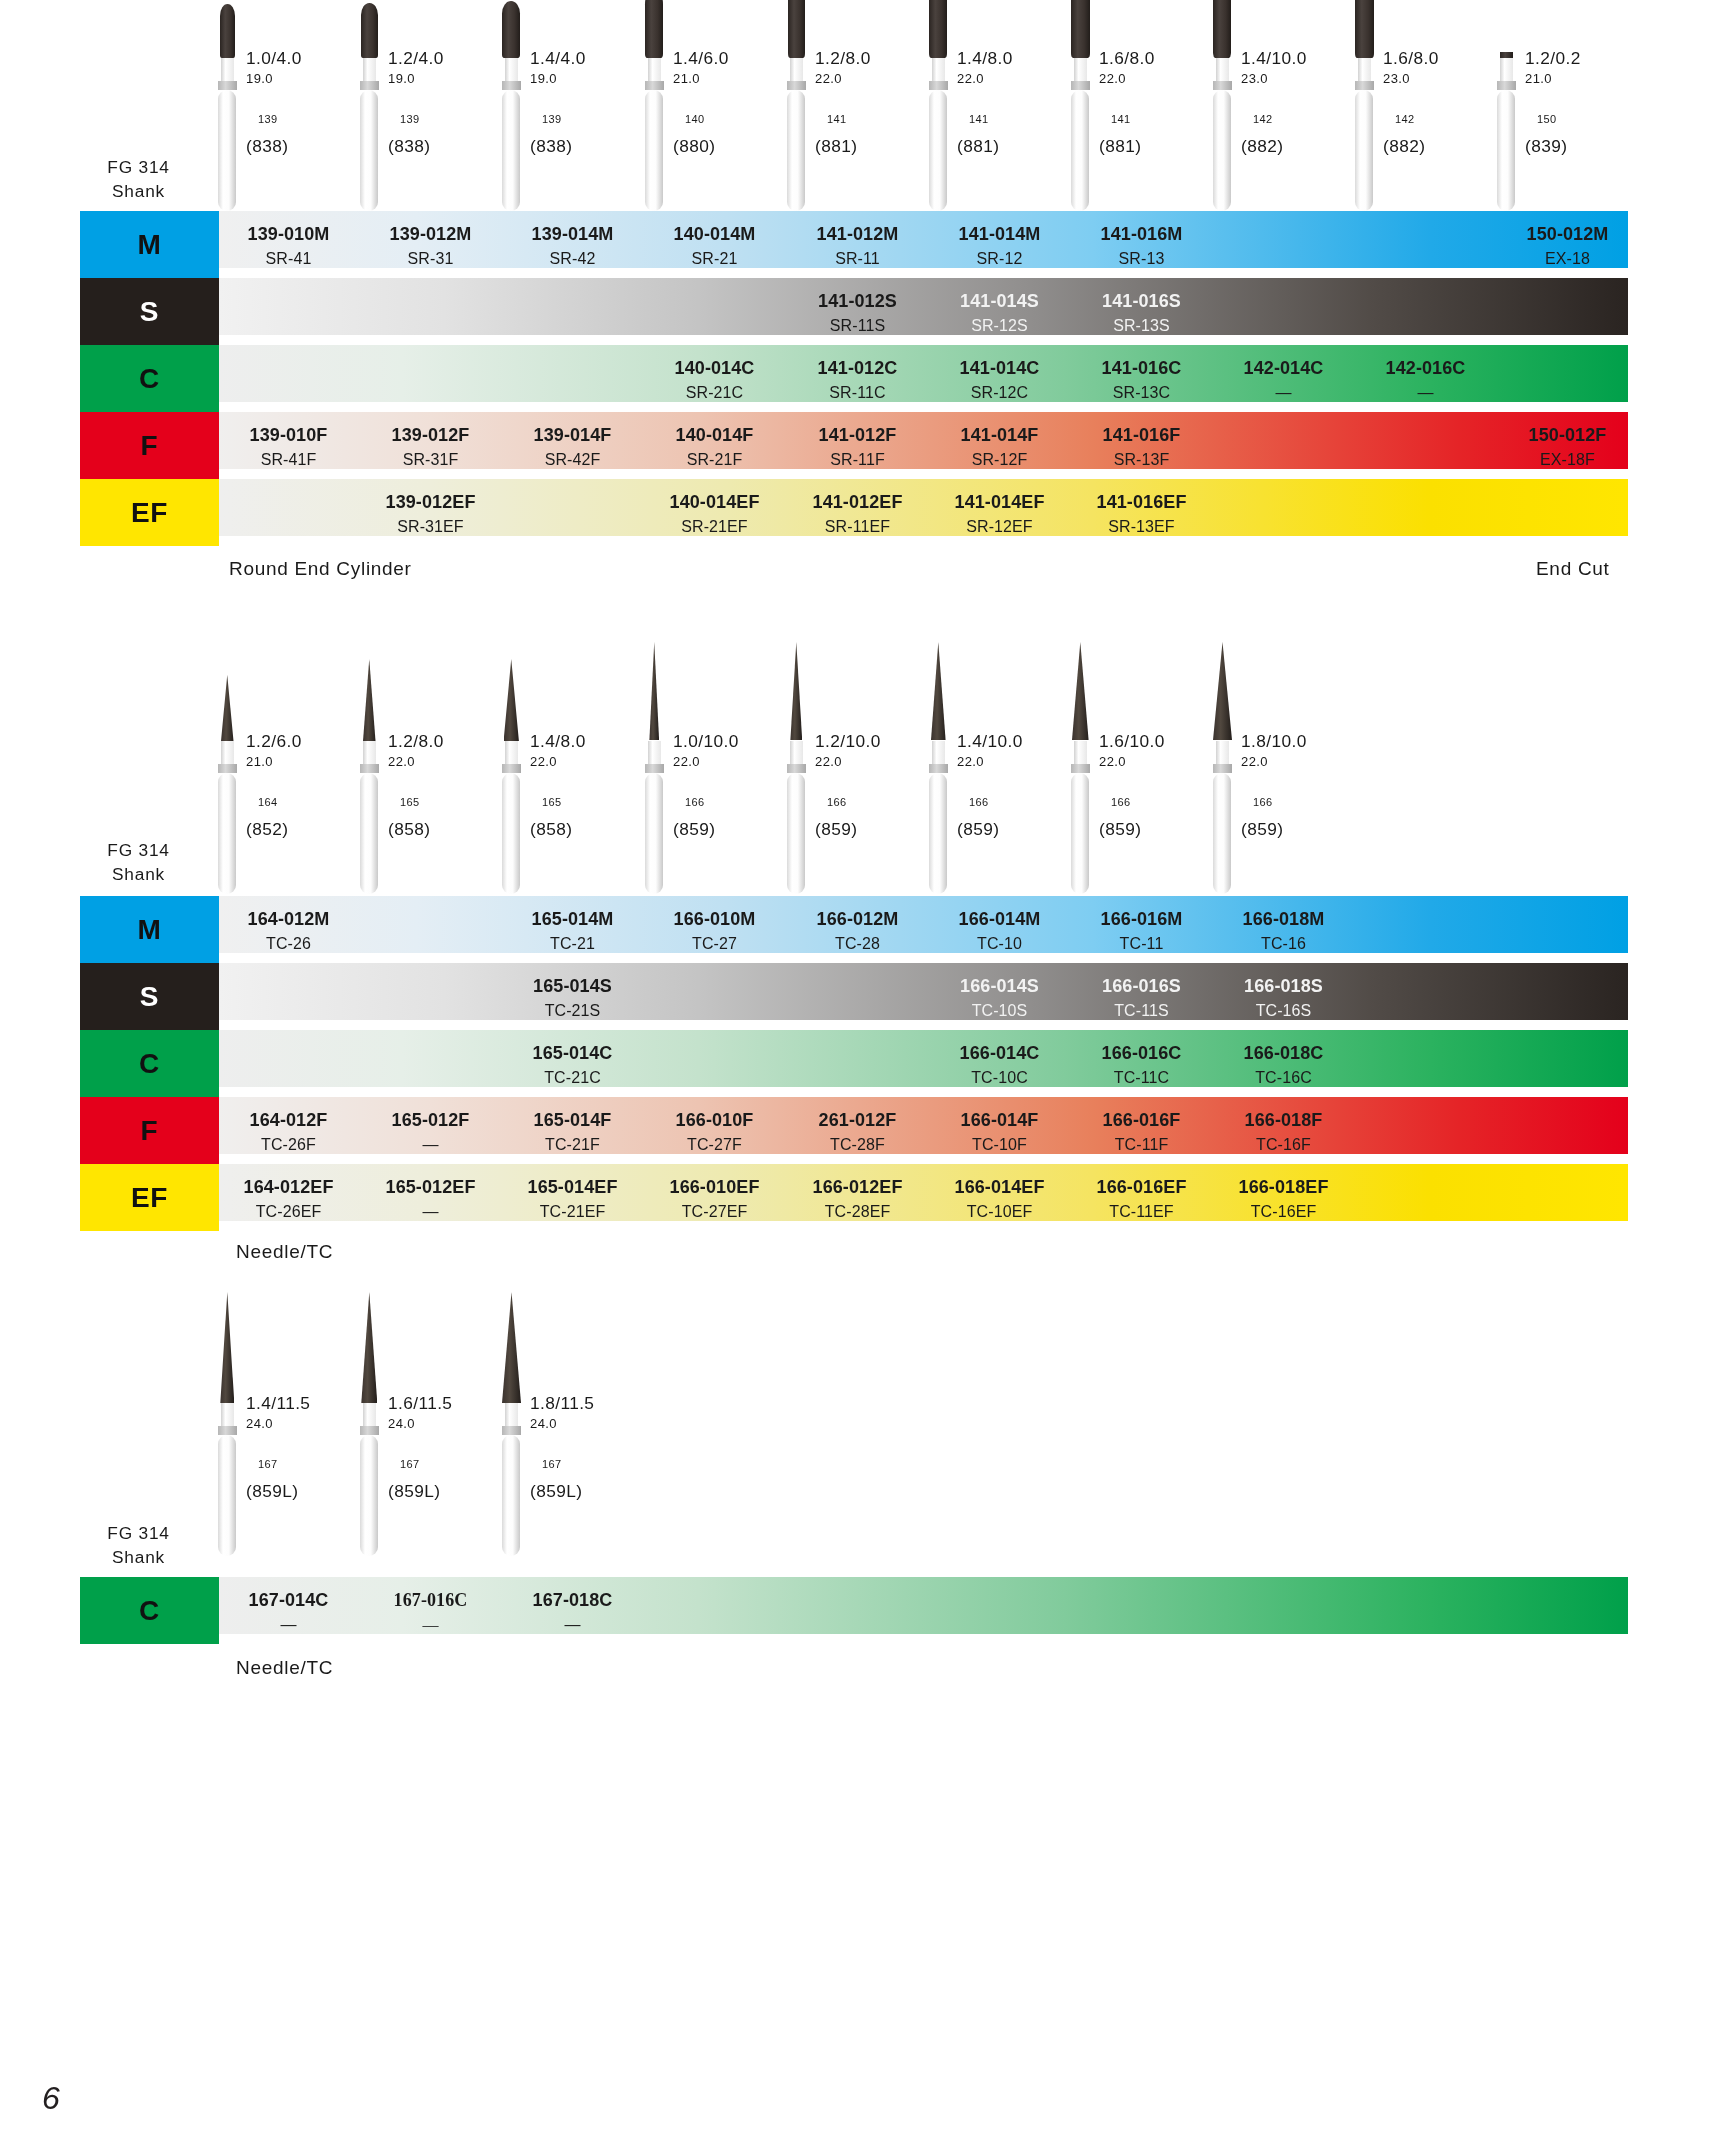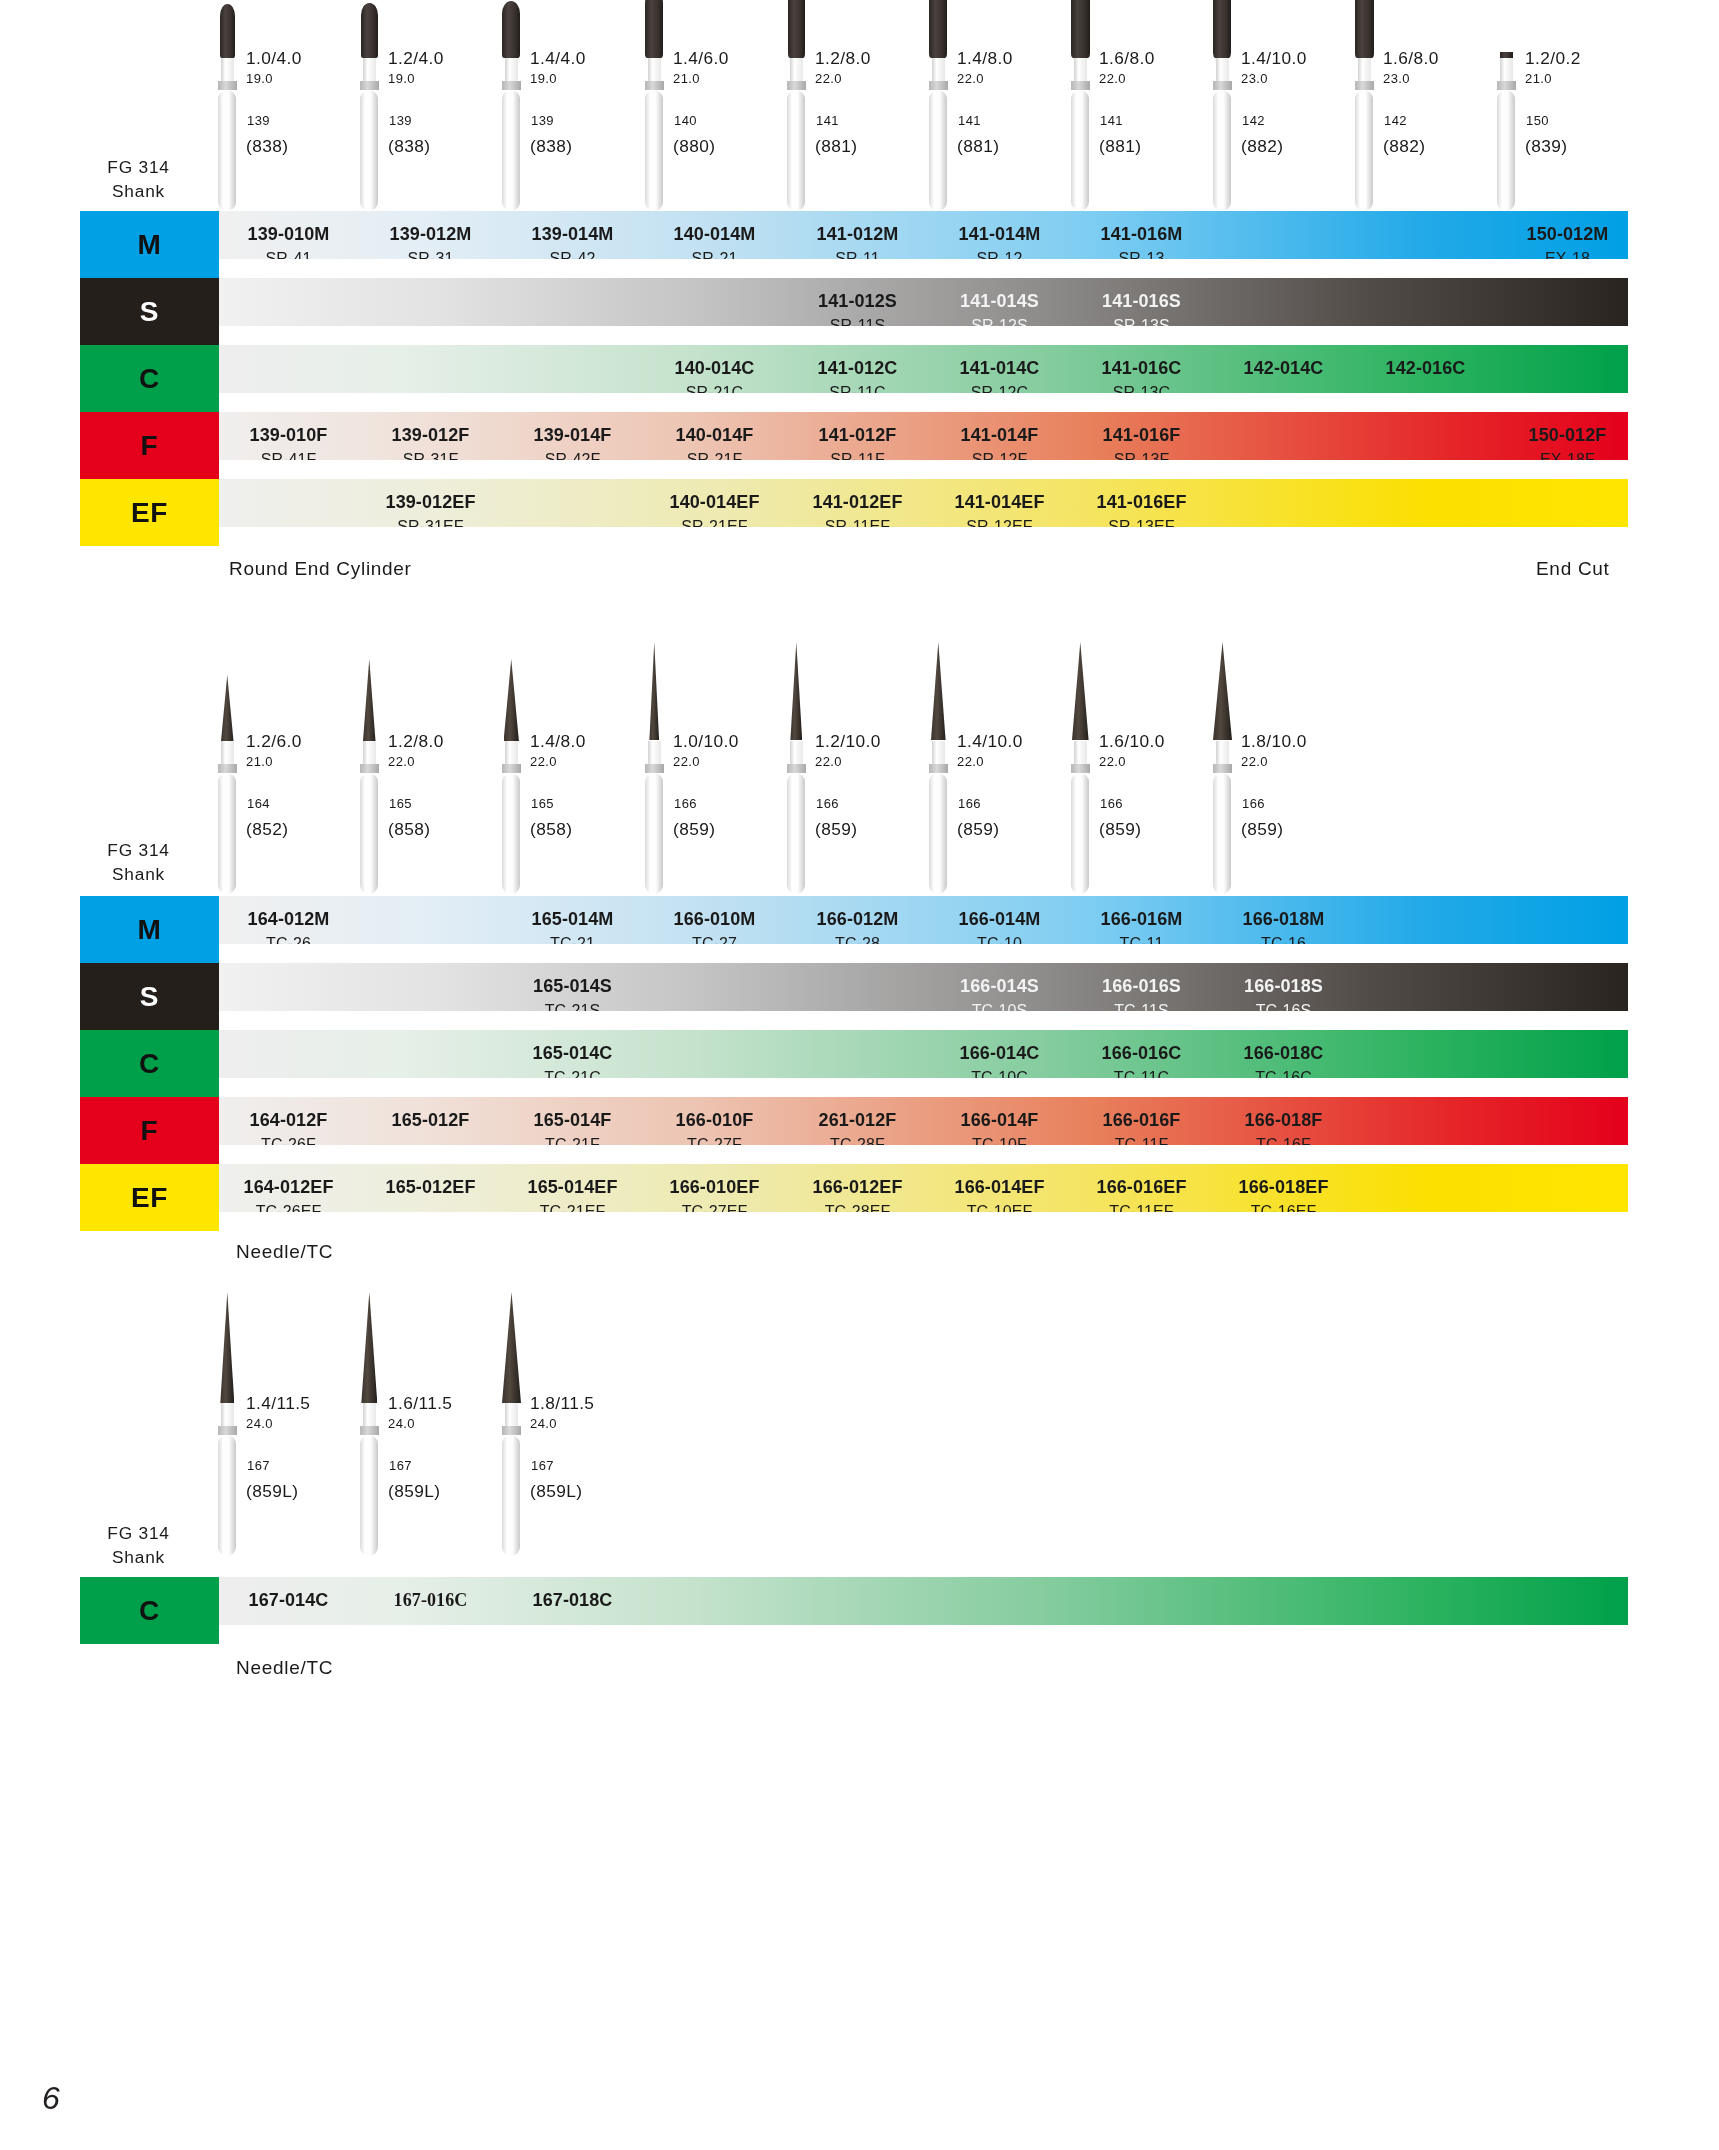--- a/index.html
+++ b/index.html
@@ -35,37 +35,37 @@
     position:absolute;
     background:linear-gradient(to right,#2b2522 0%,#4a423e 40%,#221d1a 100%);
   }
   .bur .caps{
     position:absolute;left:43px;top:0;width:90px;
     font-family:"Liberation Sans","DejaVu Sans",sans-serif;
     color:#1a1a1a;
   }
   .bur .dim1{position:absolute;top:30.5px;left:0;font-size:17.3px;letter-spacing:0.4px;white-space:nowrap;}
   .bur .dim2{position:absolute;top:54px;left:0;font-size:13px;letter-spacing:0.4px;white-space:nowrap;}
-  .bur .iso1{position:absolute;top:96px;left:1px;font-size:13px;letter-spacing:0.4px;white-space:nowrap;}
+  .bur .iso1{position:absolute;top:96px;left:12px;font-size:11px;letter-spacing:0.4px;white-space:nowrap;}
   .bur .iso2{position:absolute;top:119px;left:0;font-size:17.3px;letter-spacing:0.4px;white-space:nowrap;}
 
   .shank-label{
     position:absolute;width:153px;text-align:center;
     font-size:17.3px;color:#1a1a1a;line-height:23.6px;letter-spacing:0.8px;
   }
 
   
   .table{position:absolute;left:80px;width:1560px;}
   .trow{position:relative;height:67px;width:1560px;}
   .tlabel{
     position:absolute;left:0;top:0;width:139px;height:67px;
     display:flex;align-items:center;justify-content:center;
     font-size:28px;font-weight:bold;letter-spacing:0.7px;
   }
-  .tbody{position:absolute;left:139px;top:0;right:12px;height:48px;overflow:hidden;}
+  .tbody{position:absolute;left:139px;top:0;right:12px;height:57px;overflow:hidden;}
   .cell{
     position:absolute;top:0;height:67px;width:139px;text-align:center;
   }
   .cell .code{
     position:absolute;top:12.5px;left:0;width:139px;
     font-size:18px;font-weight:bold;letter-spacing:0.1px;white-space:nowrap;
   }
   .cell .alt{
     position:absolute;top:39px;left:0;width:139px;
     font-size:16px;letter-spacing:0.1px;white-space:nowrap;

